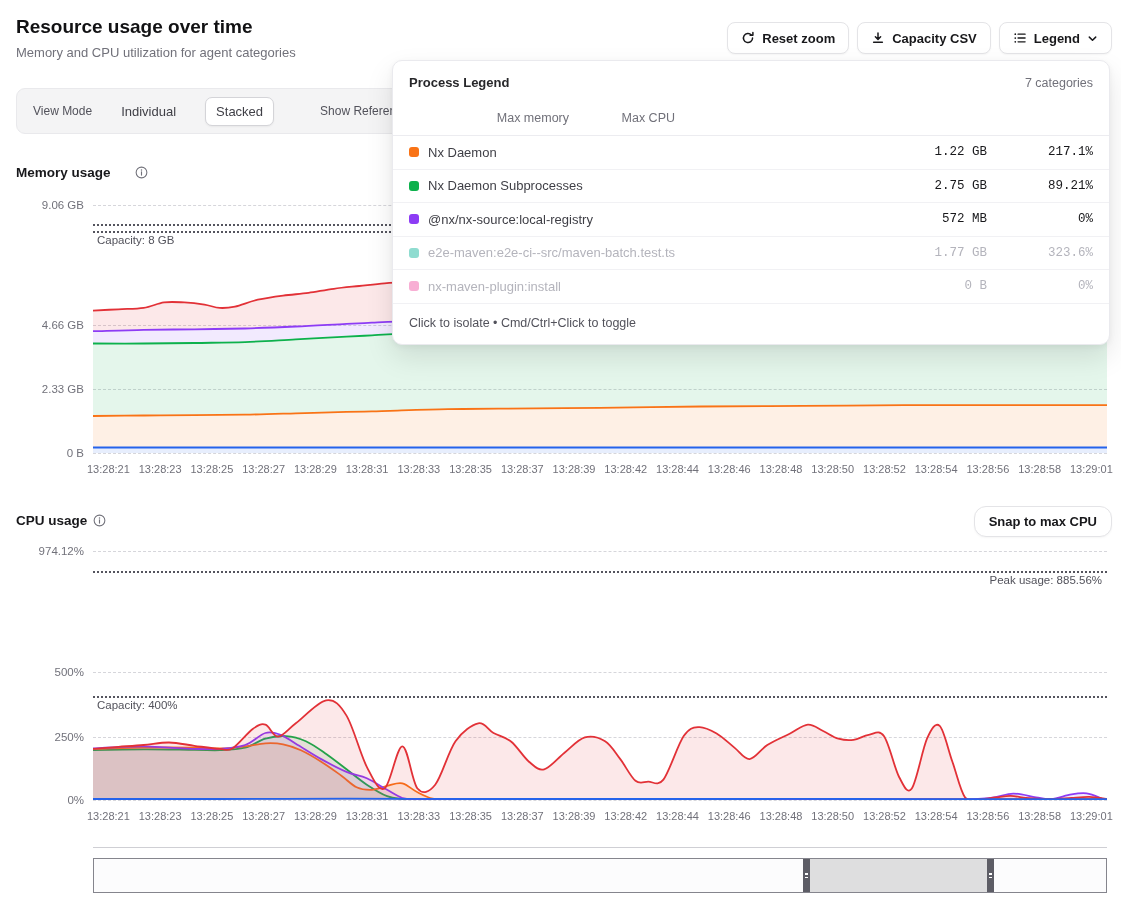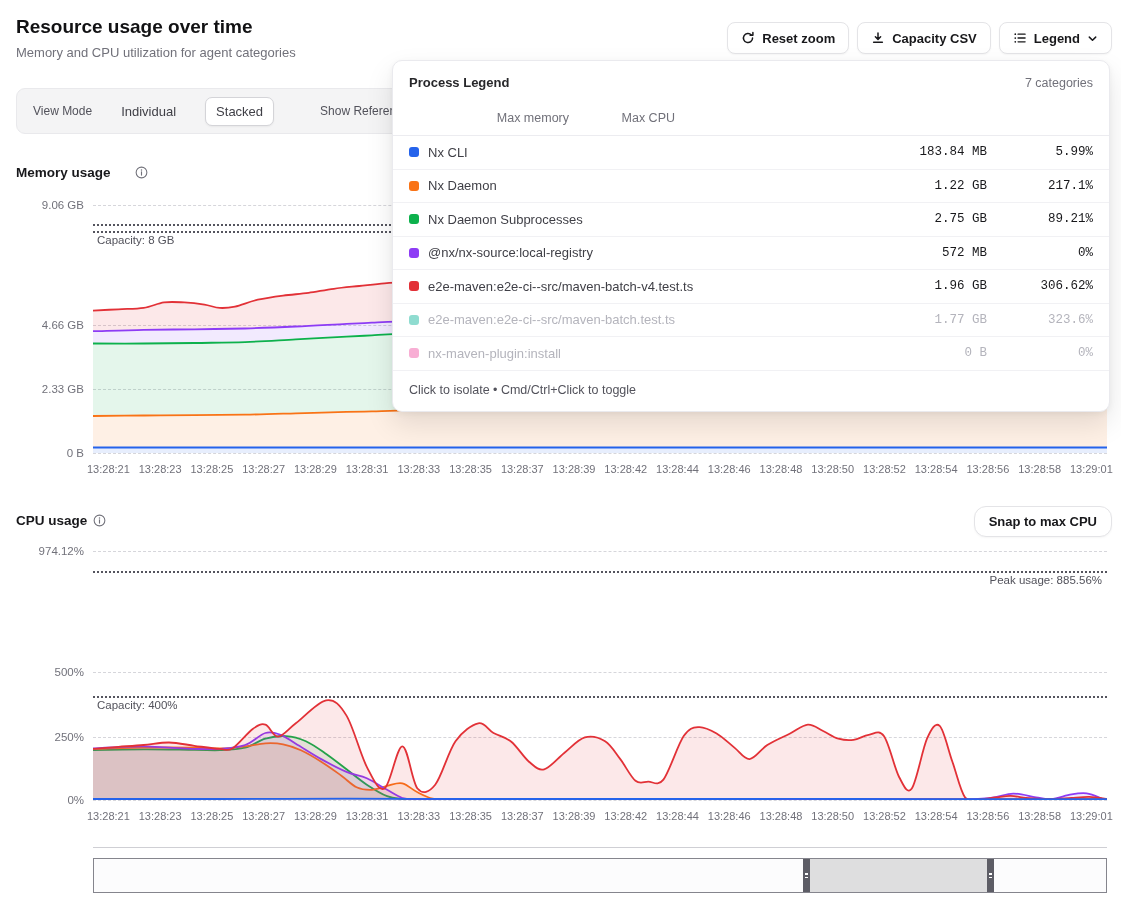--- a/index.html
+++ b/index.html
@@ -270,49 +270,37 @@
     <div class="popover-head">
       <span class="popover-title">Process Legend</span>
       <span class="popover-count">7 categories</span>
     </div>
     <div class="legend-cols">
       <span class="col-mem">Max memory</span>
       <span class="col-cpu">Max CPU</span>
     </div>
 
     <div class="legend-row">
-      <span class="swatch" style="background: rgb(37, 99, 235);"></span>
-      <span class="row-name">Nx CLI</span>
-      <span class="row-mem">183.84 MB</span>
-      <span class="row-cpu">5.99%</span>
-    </div>
-    <div class="legend-row">
       <span class="swatch" style="background: rgb(249, 115, 22);"></span>
       <span class="row-name">Nx Daemon</span>
       <span class="row-mem">1.22 GB</span>
       <span class="row-cpu">217.1%</span>
     </div>
     <div class="legend-row">
       <span class="swatch" style="background: rgb(13, 177, 76);"></span>
       <span class="row-name">Nx Daemon Subprocesses</span>
       <span class="row-mem">2.75 GB</span>
       <span class="row-cpu">89.21%</span>
     </div>
     <div class="legend-row">
       <span class="swatch" style="background: rgb(141, 60, 245);"></span>
       <span class="row-name">@nx/nx-source:local-registry</span>
       <span class="row-mem">572 MB</span>
       <span class="row-cpu">0%</span>
     </div>
-    <div class="legend-row">
-      <span class="swatch" style="background: rgb(226, 49, 55);"></span>
-      <span class="row-name">e2e-maven:e2e-ci--src/maven-batch-v4.test.ts</span>
-      <span class="row-mem">1.96 GB</span>
-      <span class="row-cpu">306.62%</span>
-    </div>
     <div class="legend-row dim">
       <span class="swatch" style="background: rgb(143, 220, 208);"></span>
       <span class="row-name">e2e-maven:e2e-ci--src/maven-batch.test.ts</span>
       <span class="row-mem">1.77 GB</span>
       <span class="row-cpu">323.6%</span>
     </div>
     <div class="legend-row dim">
       <span class="swatch" style="background: rgb(248, 174, 212);"></span>
       <span class="row-name">nx-maven-plugin:install</span>
       <span class="row-mem">0 B</span>

